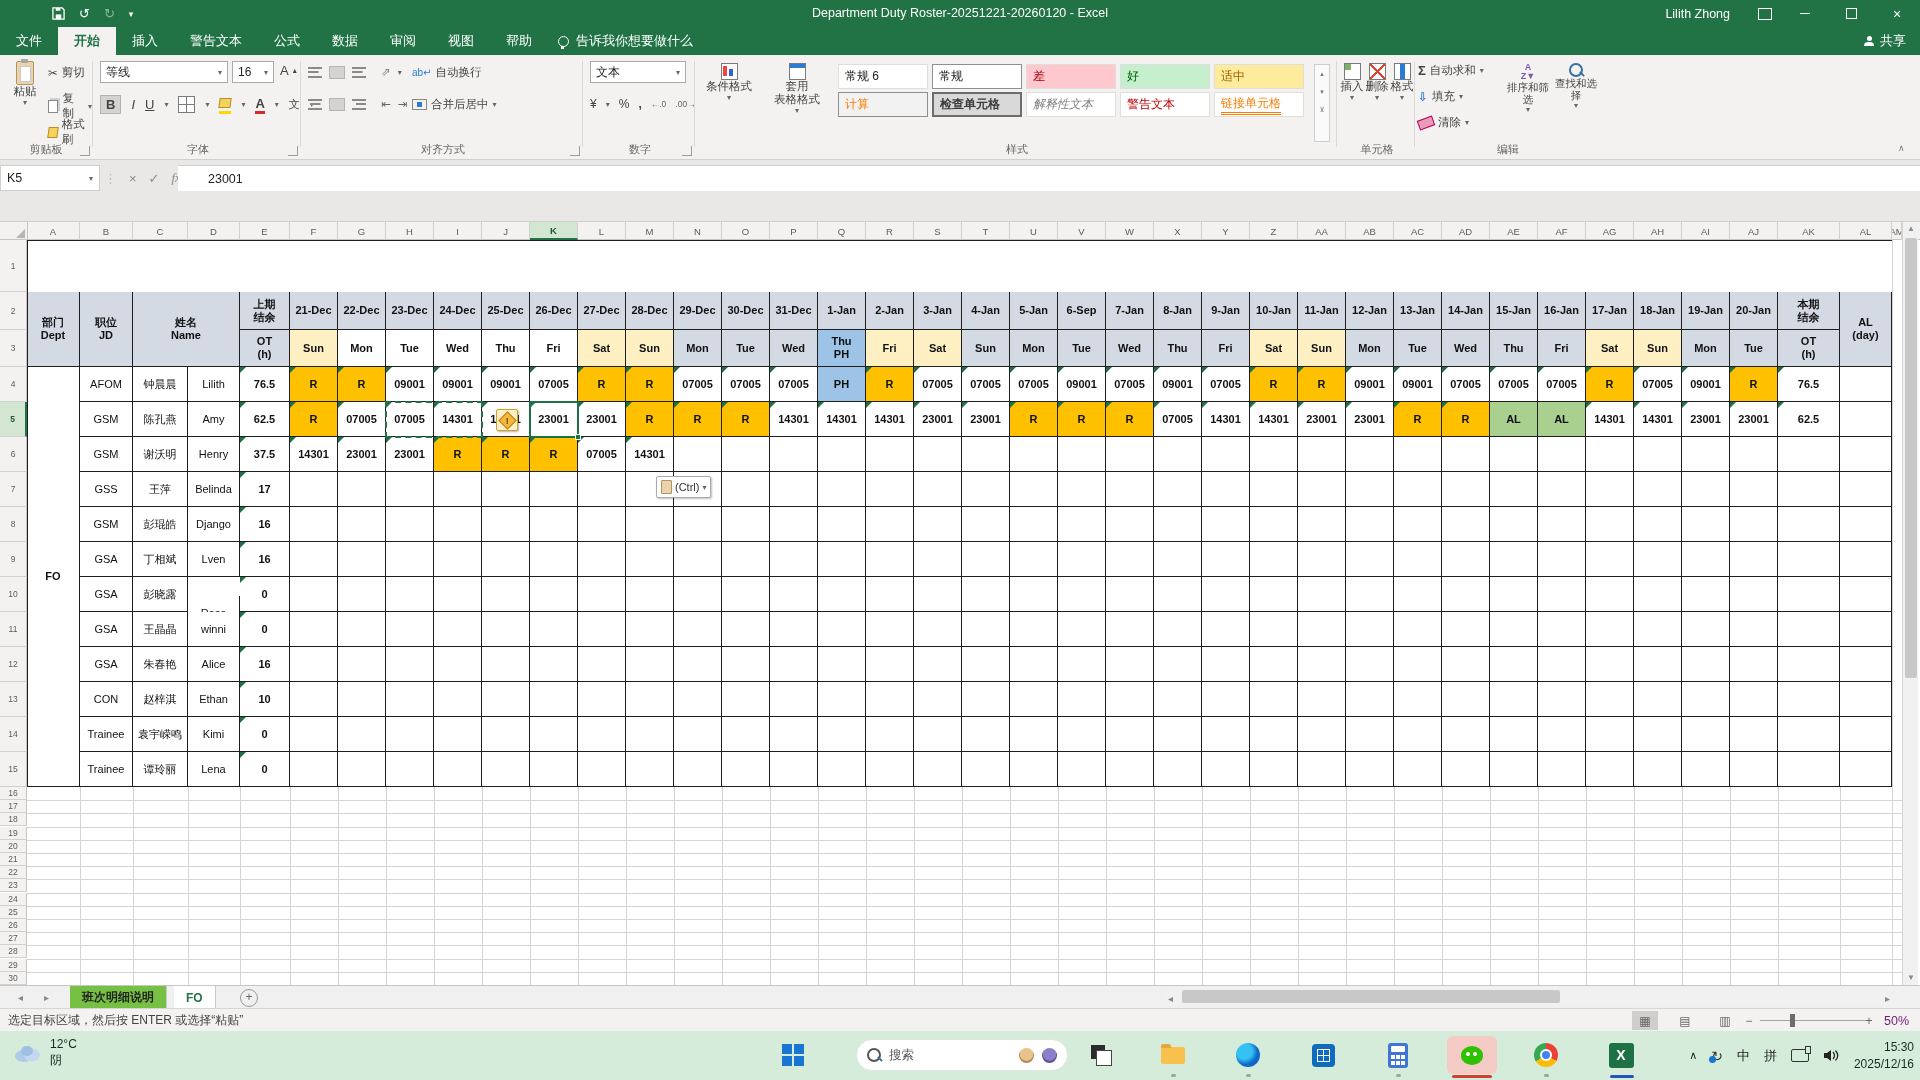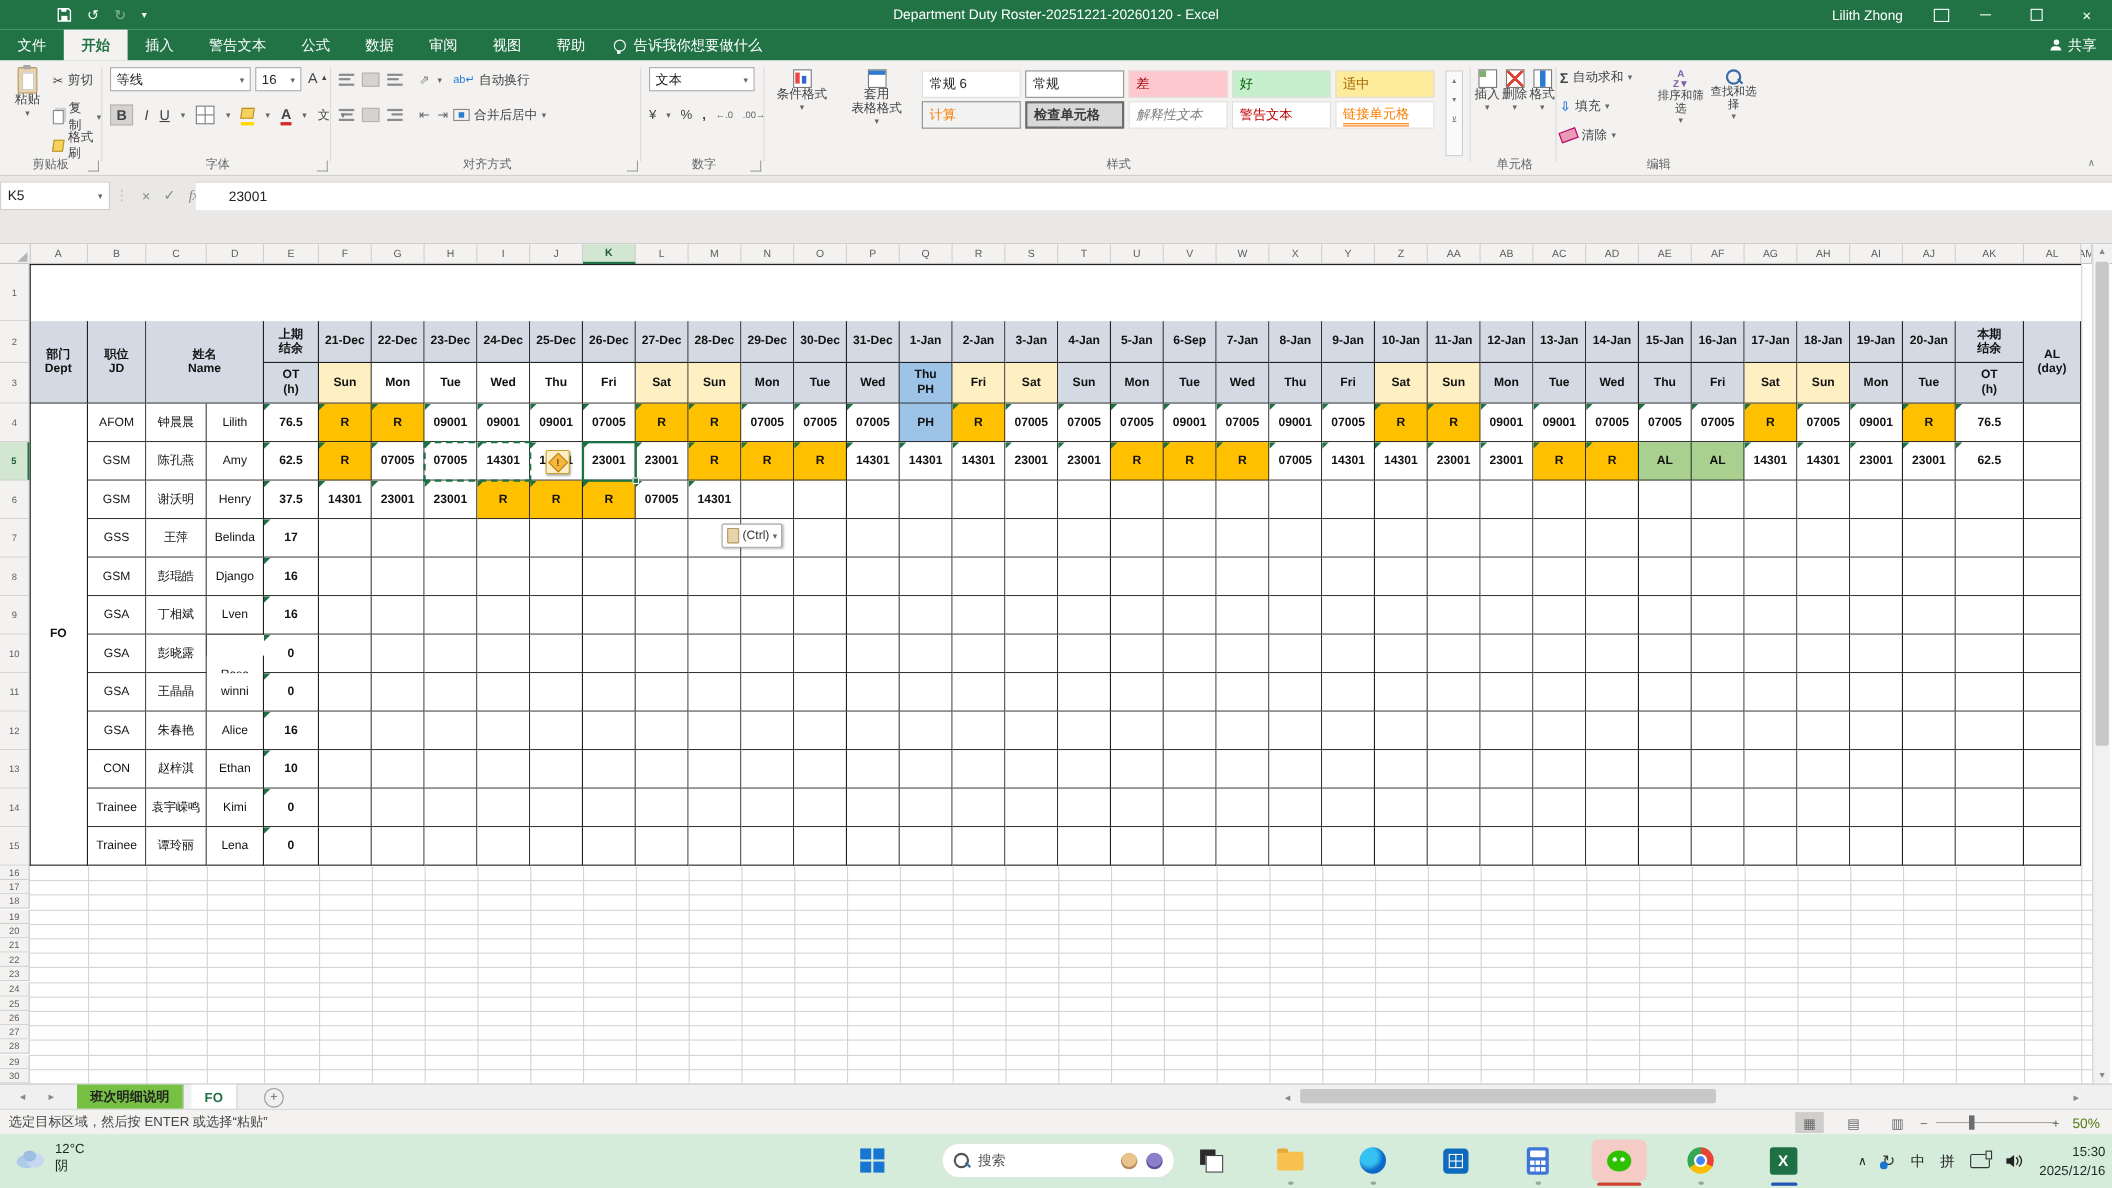--- a/index.html
+++ b/index.html
@@ -111,21 +111,21 @@
   #addsheet{position:absolute;top:3px;width:16px;height:16px;border:1px solid #9a9a9a;border-radius:50%;color:#666;font-size:12px;line-height:14px;text-align:center;}
   #hscroll{position:absolute;top:3px;height:16px;background:#f1f1f1;}
   #hthumb{position:absolute;top:1px;height:13px;background:#c8c8c8;border-radius:2px;}
   
   #statusbar{top:1008px;left:0;width:1920px;height:23px;background:#f3f2f1;border-top:1px solid #d6d6d6;font-size:12px;color:#444;}
   #statusmsg{position:absolute;left:8px;top:0;height:23px;display:flex;align-items:center;}
   .viewbtn{position:absolute;top:2px;width:26px;height:19px;display:flex;align-items:center;justify-content:center;color:#666;font-size:12px;}
   .viewbtn.on{background:#cfcecd;}
   #zoomtrack{position:absolute;top:11px;width:110px;height:1px;background:#a5a5a5;}
   #zoomthumb{position:absolute;top:5px;width:5px;height:13px;background:#6d6d6d;}
-  #zoomval{position:absolute;top:0;height:23px;display:flex;align-items:center;font-size:12.5px;color:#4d7c0f;}
+  #zoomval{position:absolute;top:0;height:23px;display:flex;align-items:center;font-size:12.5px;color:#701a75;}
   
   #taskbar{top:1031px;left:0;width:1920px;height:49px;background:#D5ECDA;}
   .tbicon{position:absolute;top:11px;width:26px;height:26px;display:flex;align-items:center;justify-content:center;}
   .rundot{position:absolute;top:43px;width:5px;height:3px;border-radius:2px;background:#9aa79e;}
   #weather{left:12px;top:6px;display:flex;align-items:center;gap:8px;}
   #wtxt{font-size:12px;color:#1b2a20;line-height:1.3;}
   #startbtn{left:782px;top:13px;width:22px;height:22px;display:grid;grid-template-columns:10px 10px;grid-template-rows:10px 10px;gap:2px;}
   #startbtn b{background:#1876d2;}
   #searchpill{left:856px;top:8px;width:212px;height:32px;background:#fff;border-radius:16px;border:1px solid #dfe7e1;display:flex;align-items:center;padding:0 10px;gap:8px;font-size:12.5px;color:#555;}
   .hat{width:15px;height:15px;border-radius:50%;}

